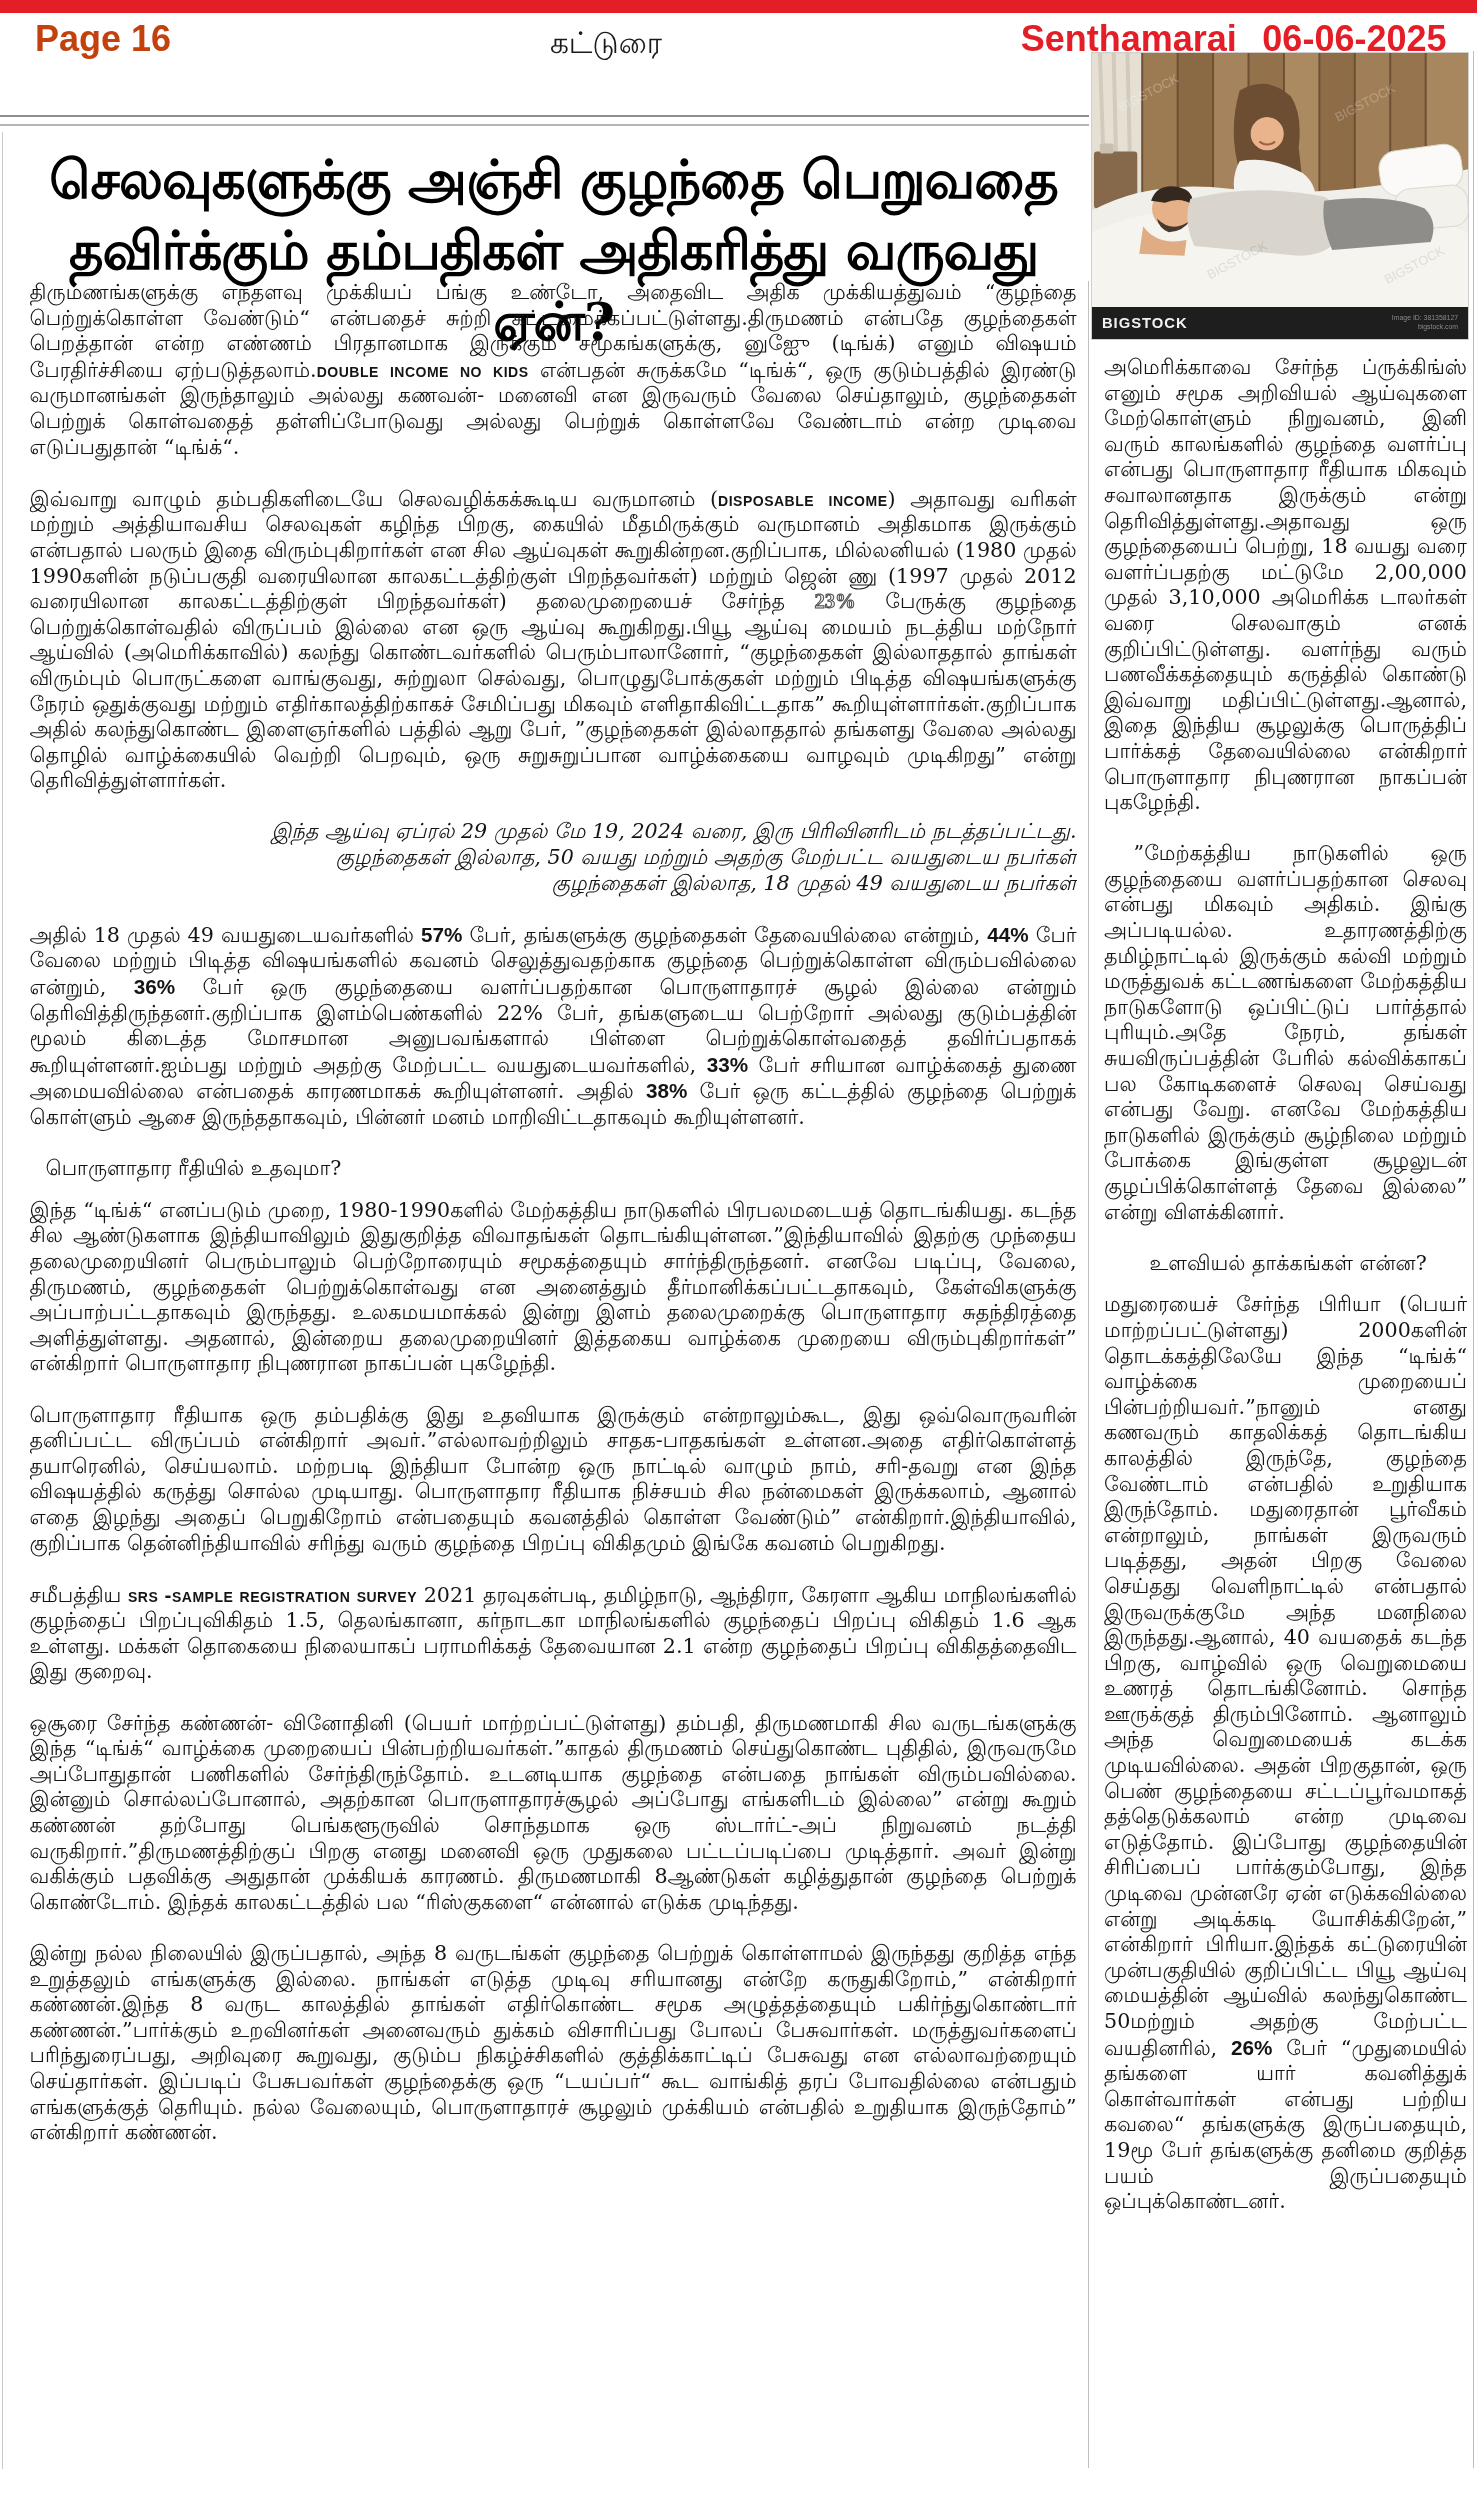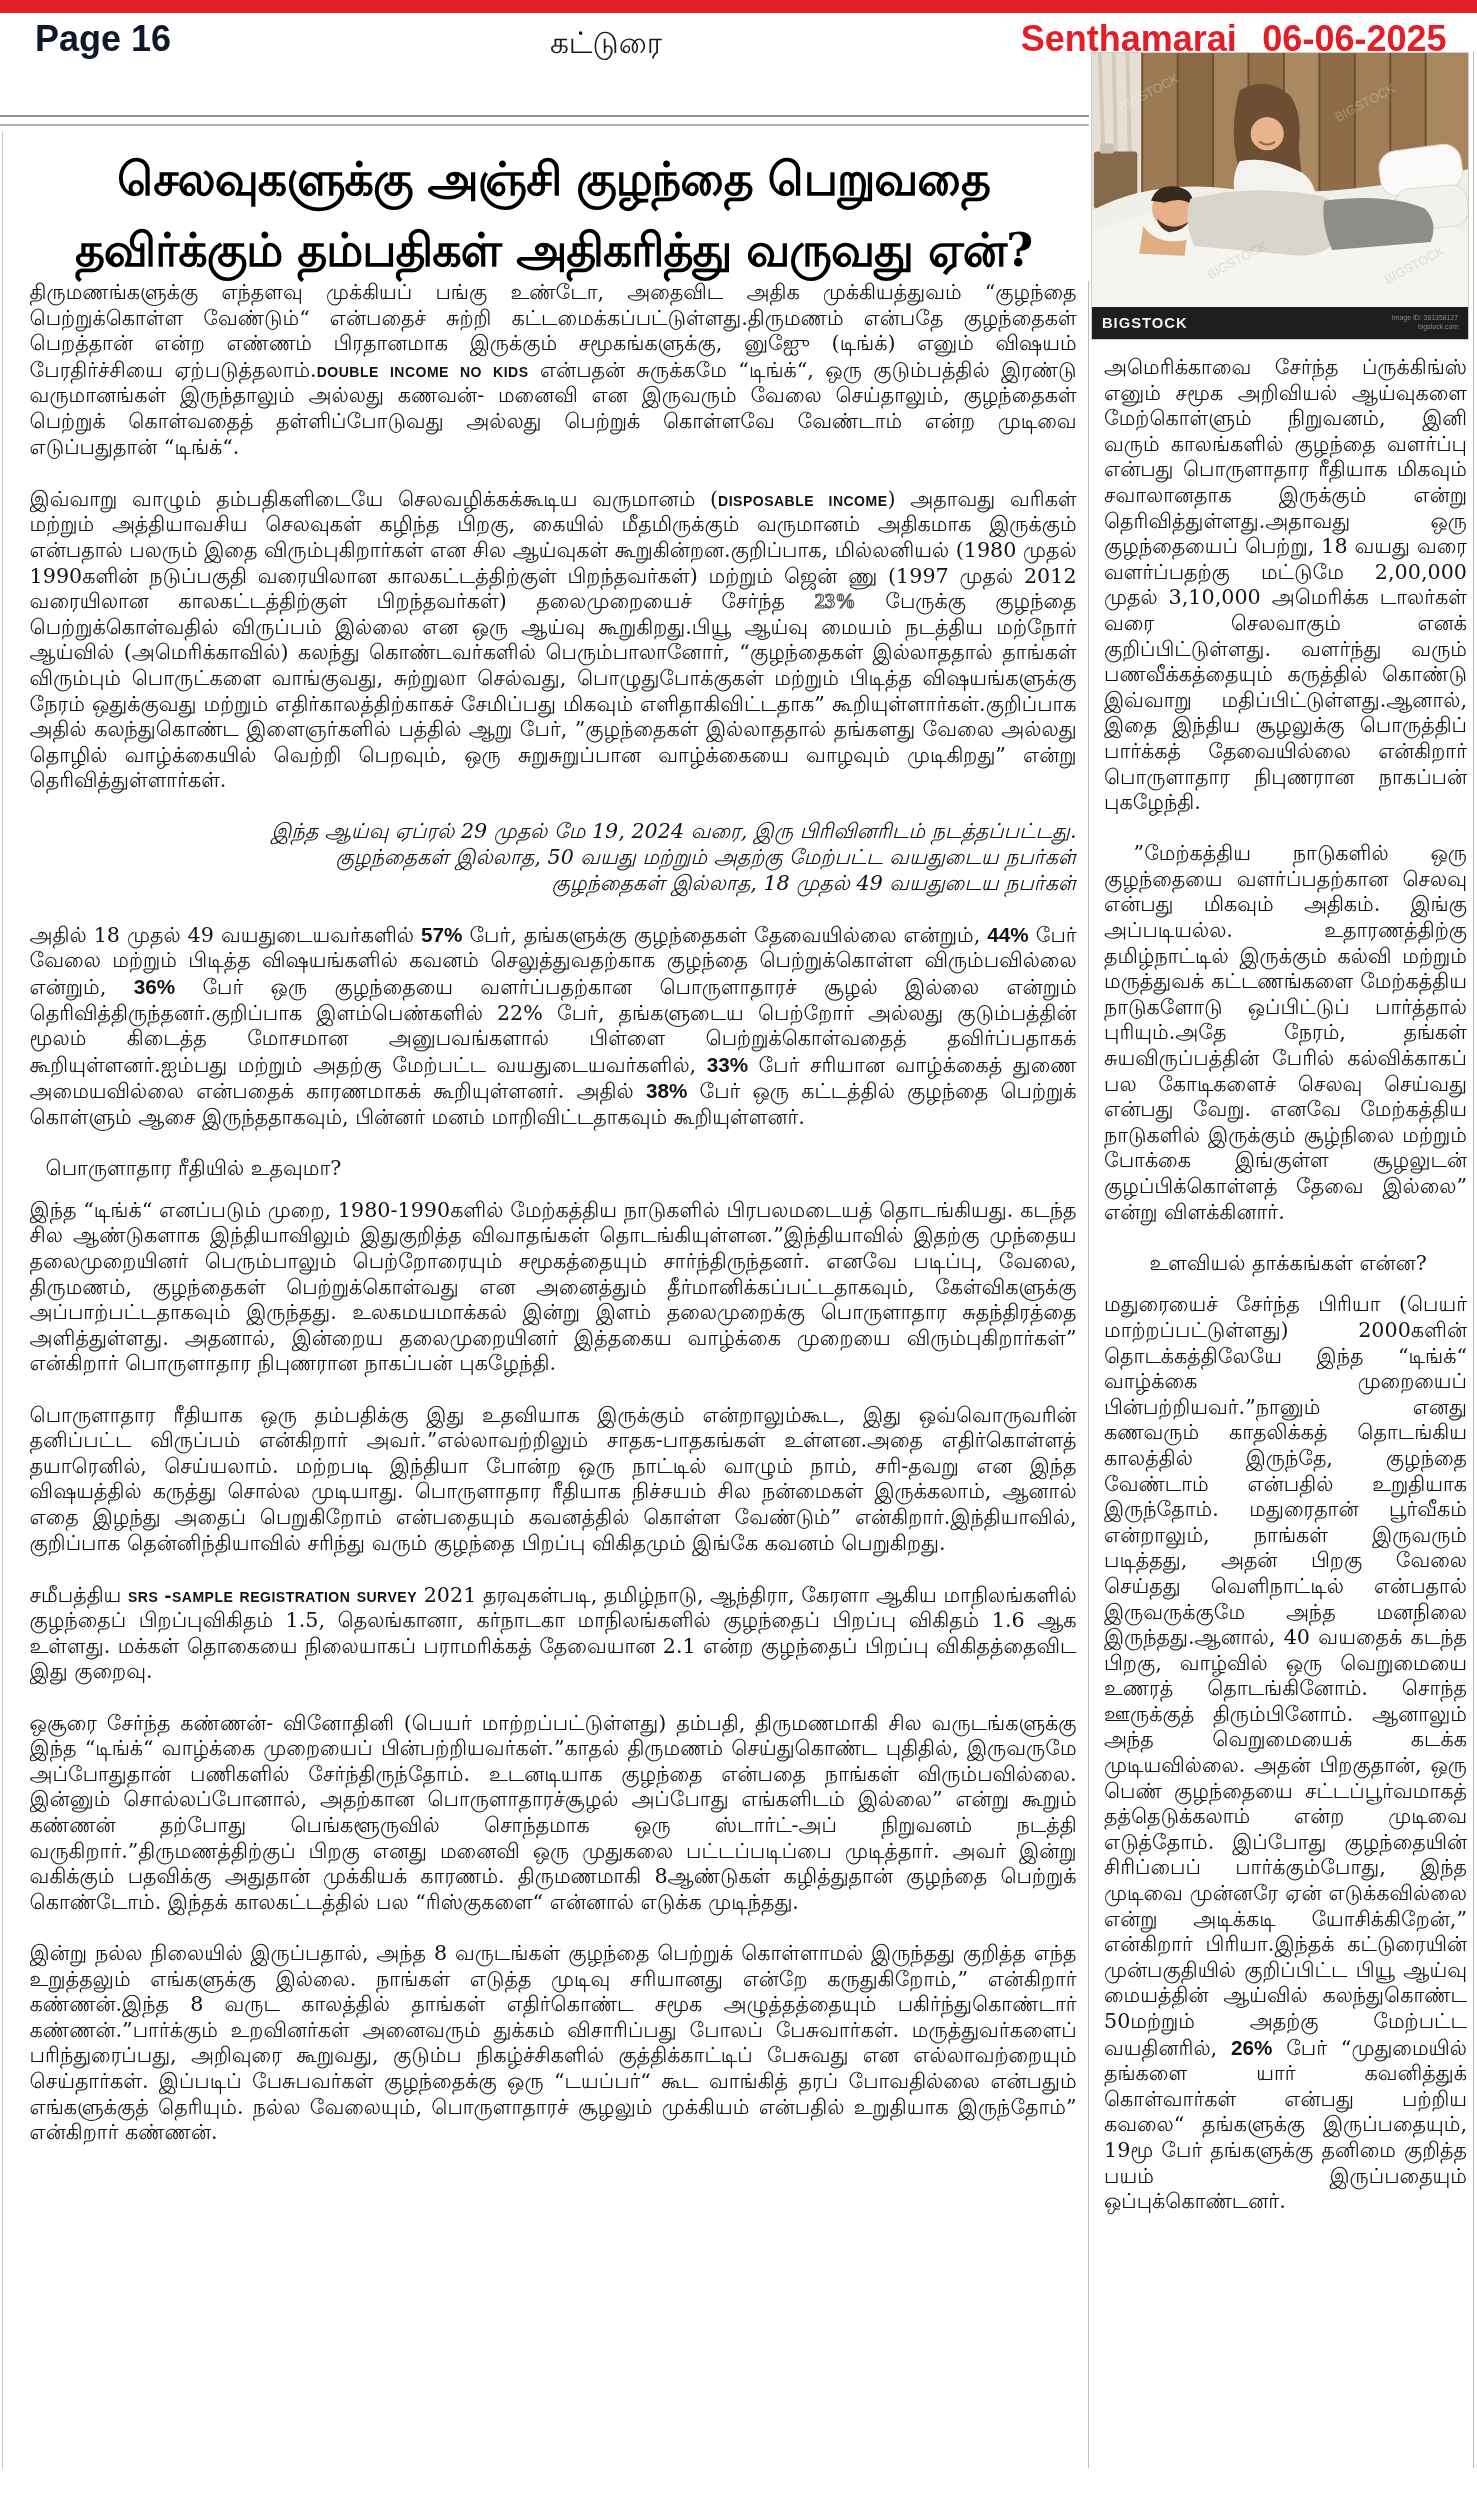--- a/index.html
+++ b/index.html
@@ -1,33 +1,33 @@
 <!DOCTYPE html>
 <html><head>
 <meta charset="utf-8">
 <style>
   html,body{margin:0;padding:0;background:#ffffff;}
   .page{position:relative;width:1478px;height:2512px;background:#fff;overflow:hidden;
         font-family:"DejaVu Serif",serif;color:#111;}
   .topbar{position:absolute;left:0;top:0;width:1478px;height:12.8px;background:#e41e26;}
   .hdr-left{position:absolute;left:35px;top:17.7px;font-family:"Liberation Sans",sans-serif;
-        font-weight:700;font-size:36px;color:#0f172a;letter-spacing:0;}
+        font-weight:700;font-size:36px;color:#c2410c;letter-spacing:0;}
   .hdr-center{position:absolute;left:0;top:25.6px;width:1212px;text-align:center;
         font-size:29.6px;color:#1a1a1a;}
   .hdr-right{position:absolute;right:31.5px;top:17.7px;font-family:"Liberation Sans",sans-serif;
         font-weight:700;font-size:36px;color:#e41e26;}
   .hdr-right .sp{display:inline-block;width:25.6px;}
   .rule-double{position:absolute;left:0;top:115px;width:1089px;height:6.9px;
         border-top:2px solid #8f8f8f;border-bottom:2px solid #b5b5b5;}
   .border-left{position:absolute;left:2px;top:132px;width:1px;height:2337px;background:#c9c9c9;}
   .border-right{position:absolute;left:1473px;top:51px;width:1px;height:2417px;background:#bdbdbd;}
   .col-rule{position:absolute;left:1088px;top:281px;width:1px;height:2187px;background:#bfbfbf;}
 
   .title{position:absolute;left:27.6px;top:144px;width:1052px;text-align:center;
-        font-weight:700;font-size:46px;line-height:71px;color:#000;letter-spacing:-1px;}
+        font-weight:700;font-size:53px;line-height:71px;color:#000;letter-spacing:-1px;}
 
   .photo{position:absolute;left:1091px;top:52px;width:378px;height:288px;border:1px solid #cfcfcf;
         box-sizing:border-box;background:#fff;}
   .photo svg{display:block;}
   .photo-caption{position:absolute;left:0;bottom:0;width:100%;height:32.5px;background:#1e1e1e;
         display:flex;align-items:center;justify-content:space-between;box-sizing:border-box;
         padding:0 9.9px;}
   .bigstock{font-family:"Liberation Sans",sans-serif;font-weight:700;font-size:14.8px;
         color:#f2f2f2;letter-spacing:1px;}
   .photo-meta{text-align:right;font-family:"Liberation Sans",sans-serif;font-size:6.9px;

